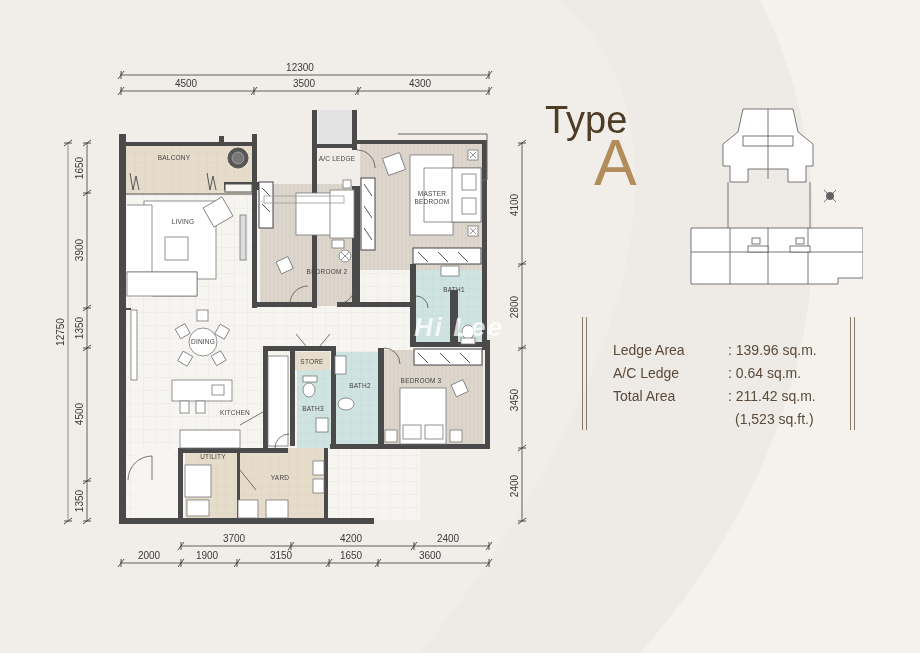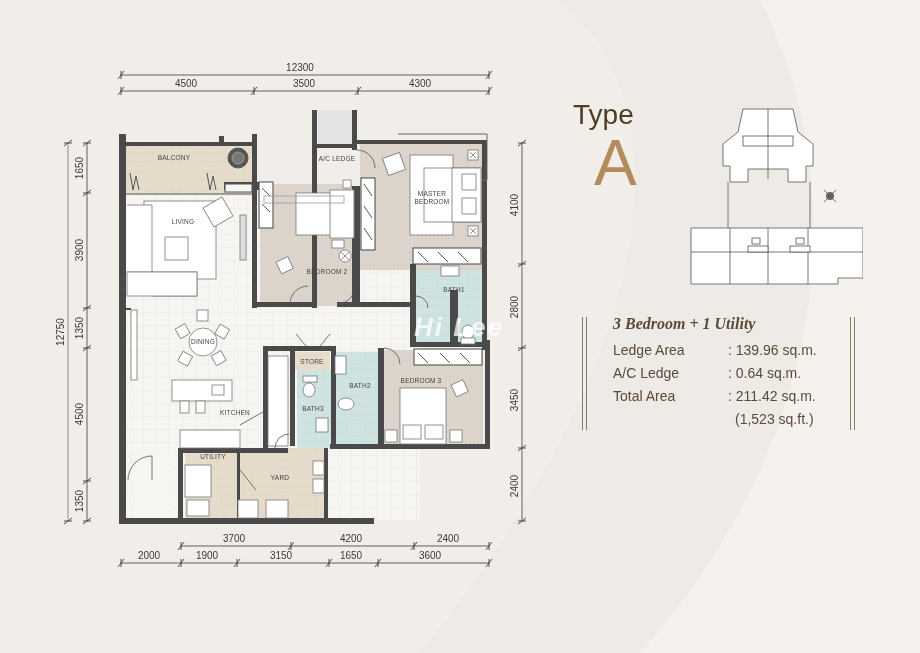--- a/index.html
+++ b/index.html
@@ -5,21 +5,21 @@
   html, body { margin:0; padding:0; }
   body {
     width:920px; height:653px; overflow:hidden; position:relative;
     background:#f1eee9;
     font-family:"Liberation Sans", sans-serif;
   }
   .bg-swoosh { position:absolute; inset:0; pointer-events:none; }
   .plan { position:absolute; left:0; top:0; width:560px; height:653px; }
   .dim-text { font-family:"Liberation Sans", sans-serif; font-size:10px; fill:#3a3a3a; }
   .room-label { font-family:"Liberation Sans", sans-serif; font-size:6.5px; fill:#444; letter-spacing:0.2px; }
-  .type-title { position:absolute; left:573px; top:101px; font-size:28px; color:#4e3c25; font-family:"Liberation Sans", sans-serif; line-height:1; }
+  .type-title { position:absolute; left:545px; top:101px; font-size:38px; color:#4e3c25; font-family:"Liberation Sans", sans-serif; line-height:1; }
   .type-letter { position:absolute; left:594px; top:131px; font-size:64px; color:#b38c5b; font-family:"Liberation Sans", sans-serif; line-height:1; }
   .keyplan { position:absolute; left:688px; top:104px; width:175px; height:185px; }
   .info-box { position:absolute; left:582px; top:315px; width:274px; height:115px; }
   .info-box .bar { position:absolute; top:2px; bottom:0; width:1px; background:#8a7a66; }
   .info-title { position:absolute; left:31px; top:0px; font-family:"Liberation Serif", serif; font-style:italic; font-weight:bold; font-size:16px; color:#5a4a3a; }
   .info-row { position:absolute; left:31px; font-size:14px; color:#5a4a3a; }
   .info-row .k { position:absolute; left:0; white-space:nowrap; }
   .info-row .v { position:absolute; left:115px; white-space:nowrap; }
   .watermark { position:absolute; left:414px; top:312px; font-size:26px; color:rgba(255,255,255,0.75); font-weight:bold; letter-spacing:2px; font-family:"Liberation Sans", sans-serif;font-style:italic; }
 </style>
@@ -330,21 +330,20 @@
     <circle r="4" fill="#666"></circle>
     <path d="M-6 -6 L6 6 M-6 6 L6 -6" stroke="#555" stroke-width="0.8"></path>
   </g>
 </svg>
 
 <div class="info-box">
   <div class="bar" style="left:0;"></div>
   <div class="bar" style="left:4px;"></div>
   <div class="bar" style="left:268px;"></div>
   <div class="bar" style="left:272px;"></div>
-  <div class="info-title">3 Bedroom + 1 Utility</div>
   <div class="info-row" style="top:27px;">
     <span class="k">Ledge Area</span>
     <span class="v">: 139.96 sq.m.</span>
   </div>
   <div class="info-row" style="top:50px;">
     <span class="k">A/C Ledge</span>
     <span class="v">: 0.64 sq.m.</span>
   </div>
   <div class="info-row" style="top:73px;">
     <span class="k">Total Area</span>

